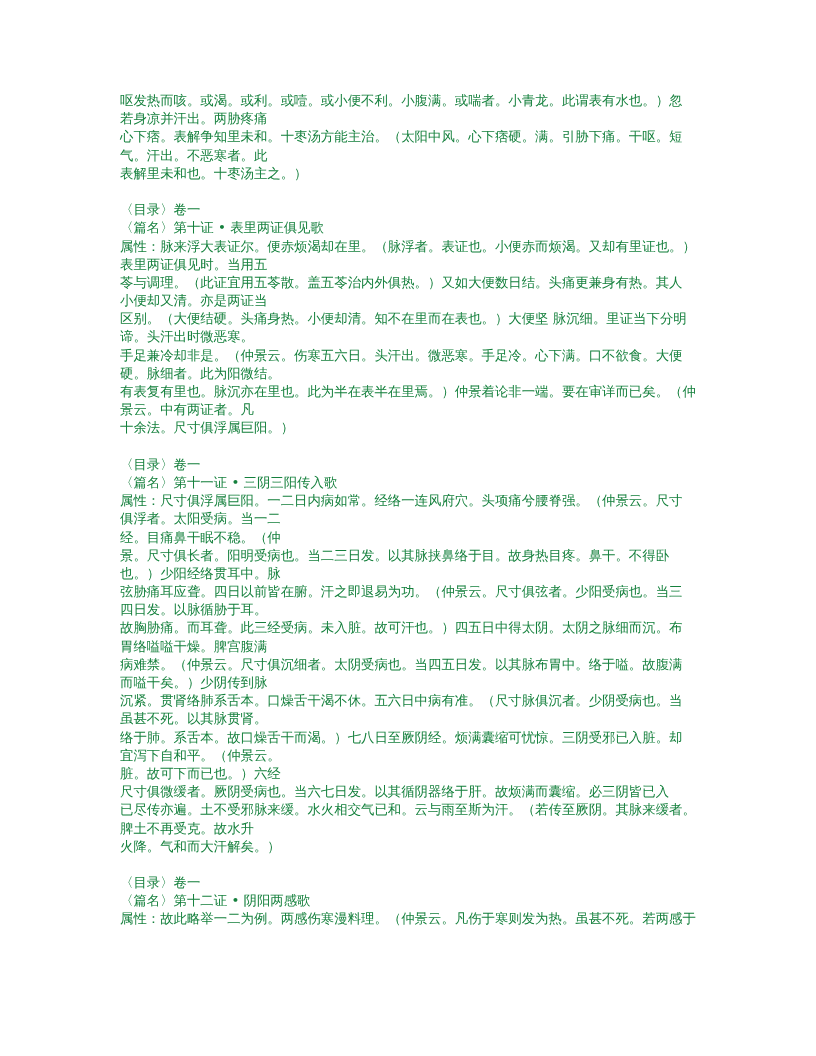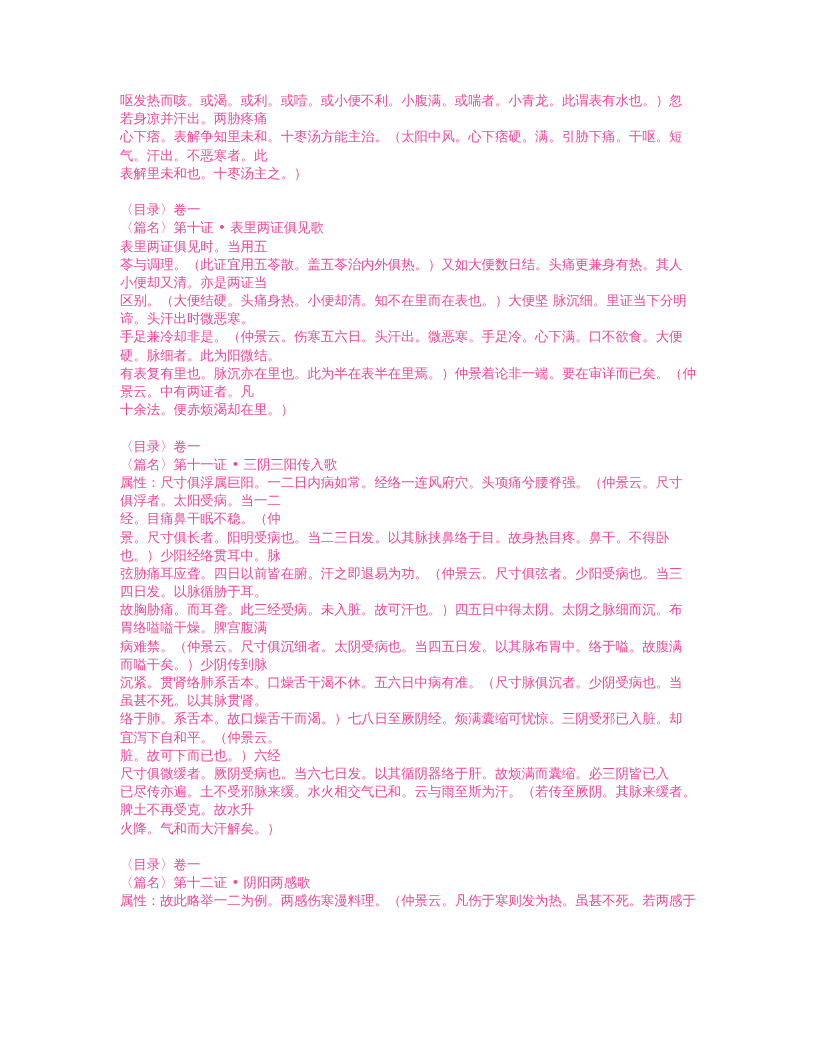--- a/index.html
+++ b/index.html
@@ -14,21 +14,21 @@
     overflow: hidden;
   }
   .page {
     position: absolute;
     left: 120px;
     top: 92px;
     width: 580px;
     font-family: "DejaVu Serif", "Liberation Serif", serif;
     font-size: 13.4px;
     line-height: 18.2px;
-    color: #ec4899;
+    color: #15803d;
   }
   .line {
     display: block;
     white-space: nowrap;
     height: 18.2px;
     overflow: visible;
   }
   .blank {
     display: block;
     height: 18.2px;
@@ -45,30 +45,31 @@
     <span class="line">心下痞。表解争知里未和。十枣汤方能主治。（太阳中风。心下痞硬。满。引胁下痛。干呕。短</span>
     <span class="line">气。汗出。不恶寒者。此</span>
     <span class="line">表解里未和也。十枣汤主之。）</span>
   </div>
 
   <div class="blank"></div>
 
   <div>
     <span class="line">〈目录〉卷一</span>
     <span class="line">〈篇名〉第十证 • 表里两证俱见歌</span>
+    <span class="line">属性：脉来浮大表证尔。便赤烦渴却在里。（脉浮者。表证也。小便赤而烦渴。又却有里证也。）</span>
     <span class="line">表里两证俱见时。当用五</span>
     <span class="line">苓与调理。（此证宜用五苓散。盖五苓治内外俱热。）又如大便数日结。头痛更兼身有热。其人</span>
     <span class="line">小便却又清。亦是两证当</span>
     <span class="line">区别。（大便结硬。头痛身热。小便却清。知不在里而在表也。）大便坚 脉沉细。里证当下分明</span>
     <span class="line">谛。头汗出时微恶寒。</span>
     <span class="line">手足兼冷却非是。（仲景云。伤寒五六日。头汗出。微恶寒。手足冷。心下满。口不欲食。大便</span>
     <span class="line">硬。脉细者。此为阳微结。</span>
     <span class="line">有表复有里也。脉沉亦在里也。此为半在表半在里焉。）仲景着论非一端。要在审详而已矣。（仲</span>
     <span class="line">景云。中有两证者。凡</span>
-    <span class="line">十余法。便赤烦渴却在里。）</span>
+    <span class="line">十余法。尺寸俱浮属巨阳。）</span>
   </div>
 
   <div class="blank"></div>
 
   <div>
     <span class="line">〈目录〉卷一</span>
     <span class="line">〈篇名〉第十一证 • 三阴三阳传入歌</span>
     <span class="line">属性：尺寸俱浮属巨阳。一二日内病如常。经络一连风府穴。头项痛兮腰脊强。（仲景云。尺寸</span>
     <span class="line">俱浮者。太阳受病。当一二</span>
     <span class="line">经。目痛鼻干眠不稳。（仲</span>

